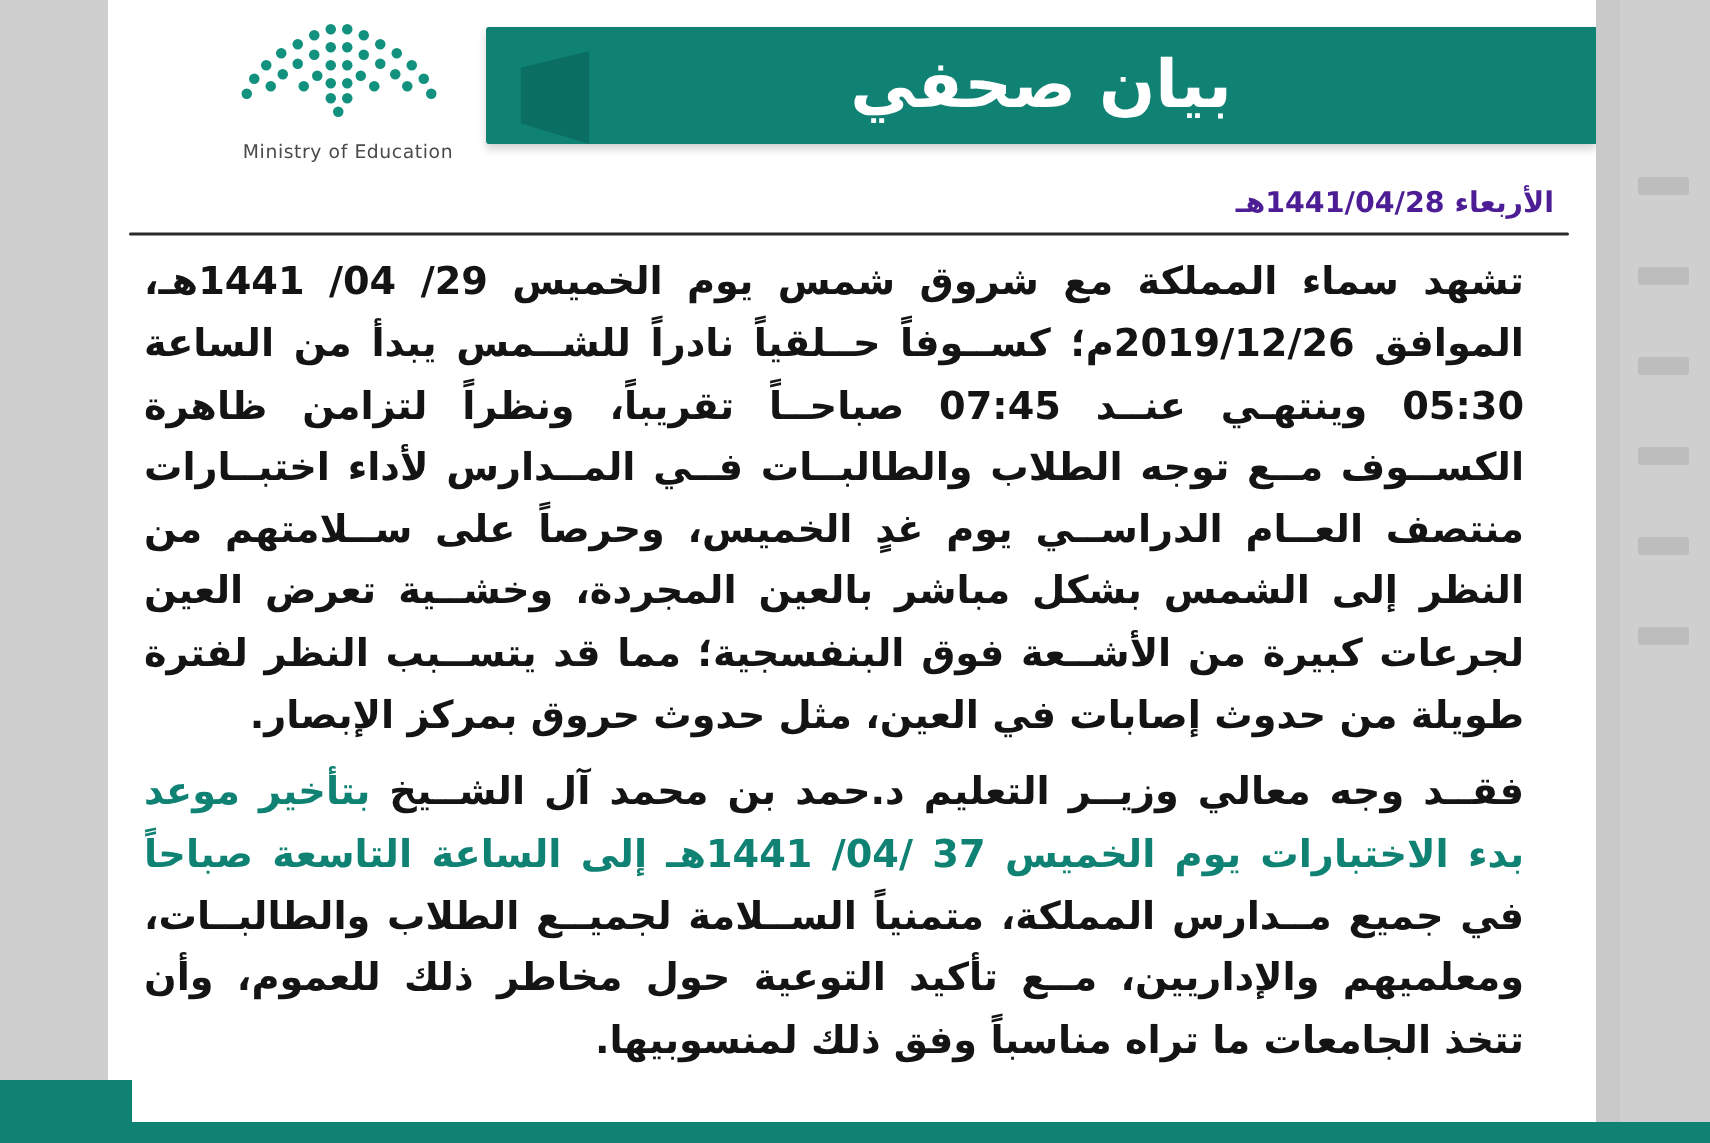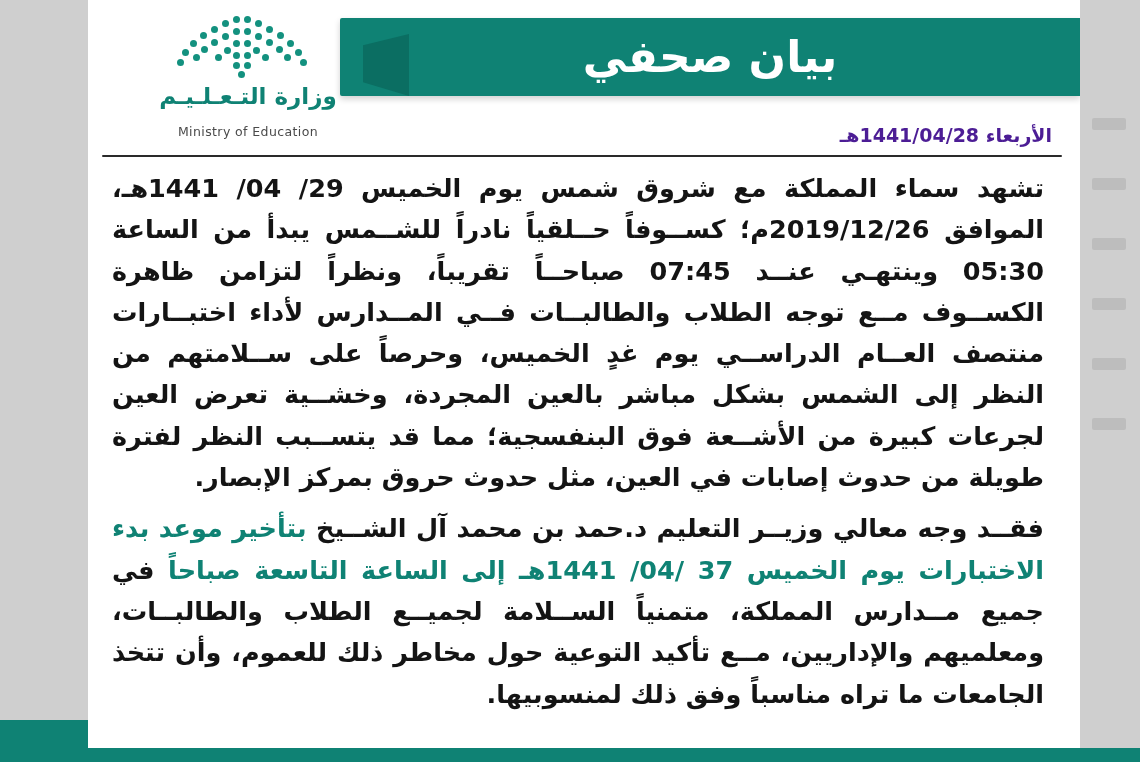--- a/index.html
+++ b/index.html
@@ -36,21 +36,21 @@
     right: 14px;
     width: 34px;
     height: 12px;
     background: #bdbdbd;
     border-radius: 2px;
   }
 
   
   .sheet {
     position: absolute;
-    left: 88px;
+    left: 72px;
     top: 0;
     width: 992px;
     height: 750px;
     background: #ffffff;
     overflow: hidden;
   }
 
   
   .header {
     position: relative;
@@ -155,21 +155,21 @@
     padding: 10px 32px 0 24px;
     direction: rtl;
     text-align: justify;
     text-align-last: right;
   }
   .para {
     font-size: 25.5px;
     line-height: 1.62;
     color: #141414;
     font-weight: bold;
-    margin: 0 4px 2px 0;
+    margin: 0 16px 2px 0;
     text-align: justify;
   }
   .para.p2 { margin-top: 10px; }
   .hl { color: #0f8274; }
   .line-last {
     text-align: right;
   }
 
   
   .footer-strip {
@@ -248,21 +248,20 @@
           <i style="left:80px;top:31px;width:7px;height:7px"></i>
           <i style="left:42px;top:38px;width:7px;height:7px"></i>
           <i style="left:89px;top:38px;width:7px;height:7px"></i>
 
           <i style="left:60px;top:36px;width:7px;height:7px"></i>
           <i style="left:71px;top:36px;width:7px;height:7px"></i>
           <i style="left:60px;top:46px;width:7px;height:7px"></i>
           <i style="left:71px;top:46px;width:7px;height:7px"></i>
           <i style="left:65px;top:55px;width:7px;height:7px"></i>
         </div>
-        <div class="logo-ar">وزارة التـعـلـيـم</div>
         <div class="logo-en">Ministry of Education</div>
       </div>
     </div>
 
     <div class="date-row">
       <div class="date-text">الأربعاء 1441/04/28هـ</div>
       <div class="date-rule"></div>
     </div>
 
     <div class="body-text">

